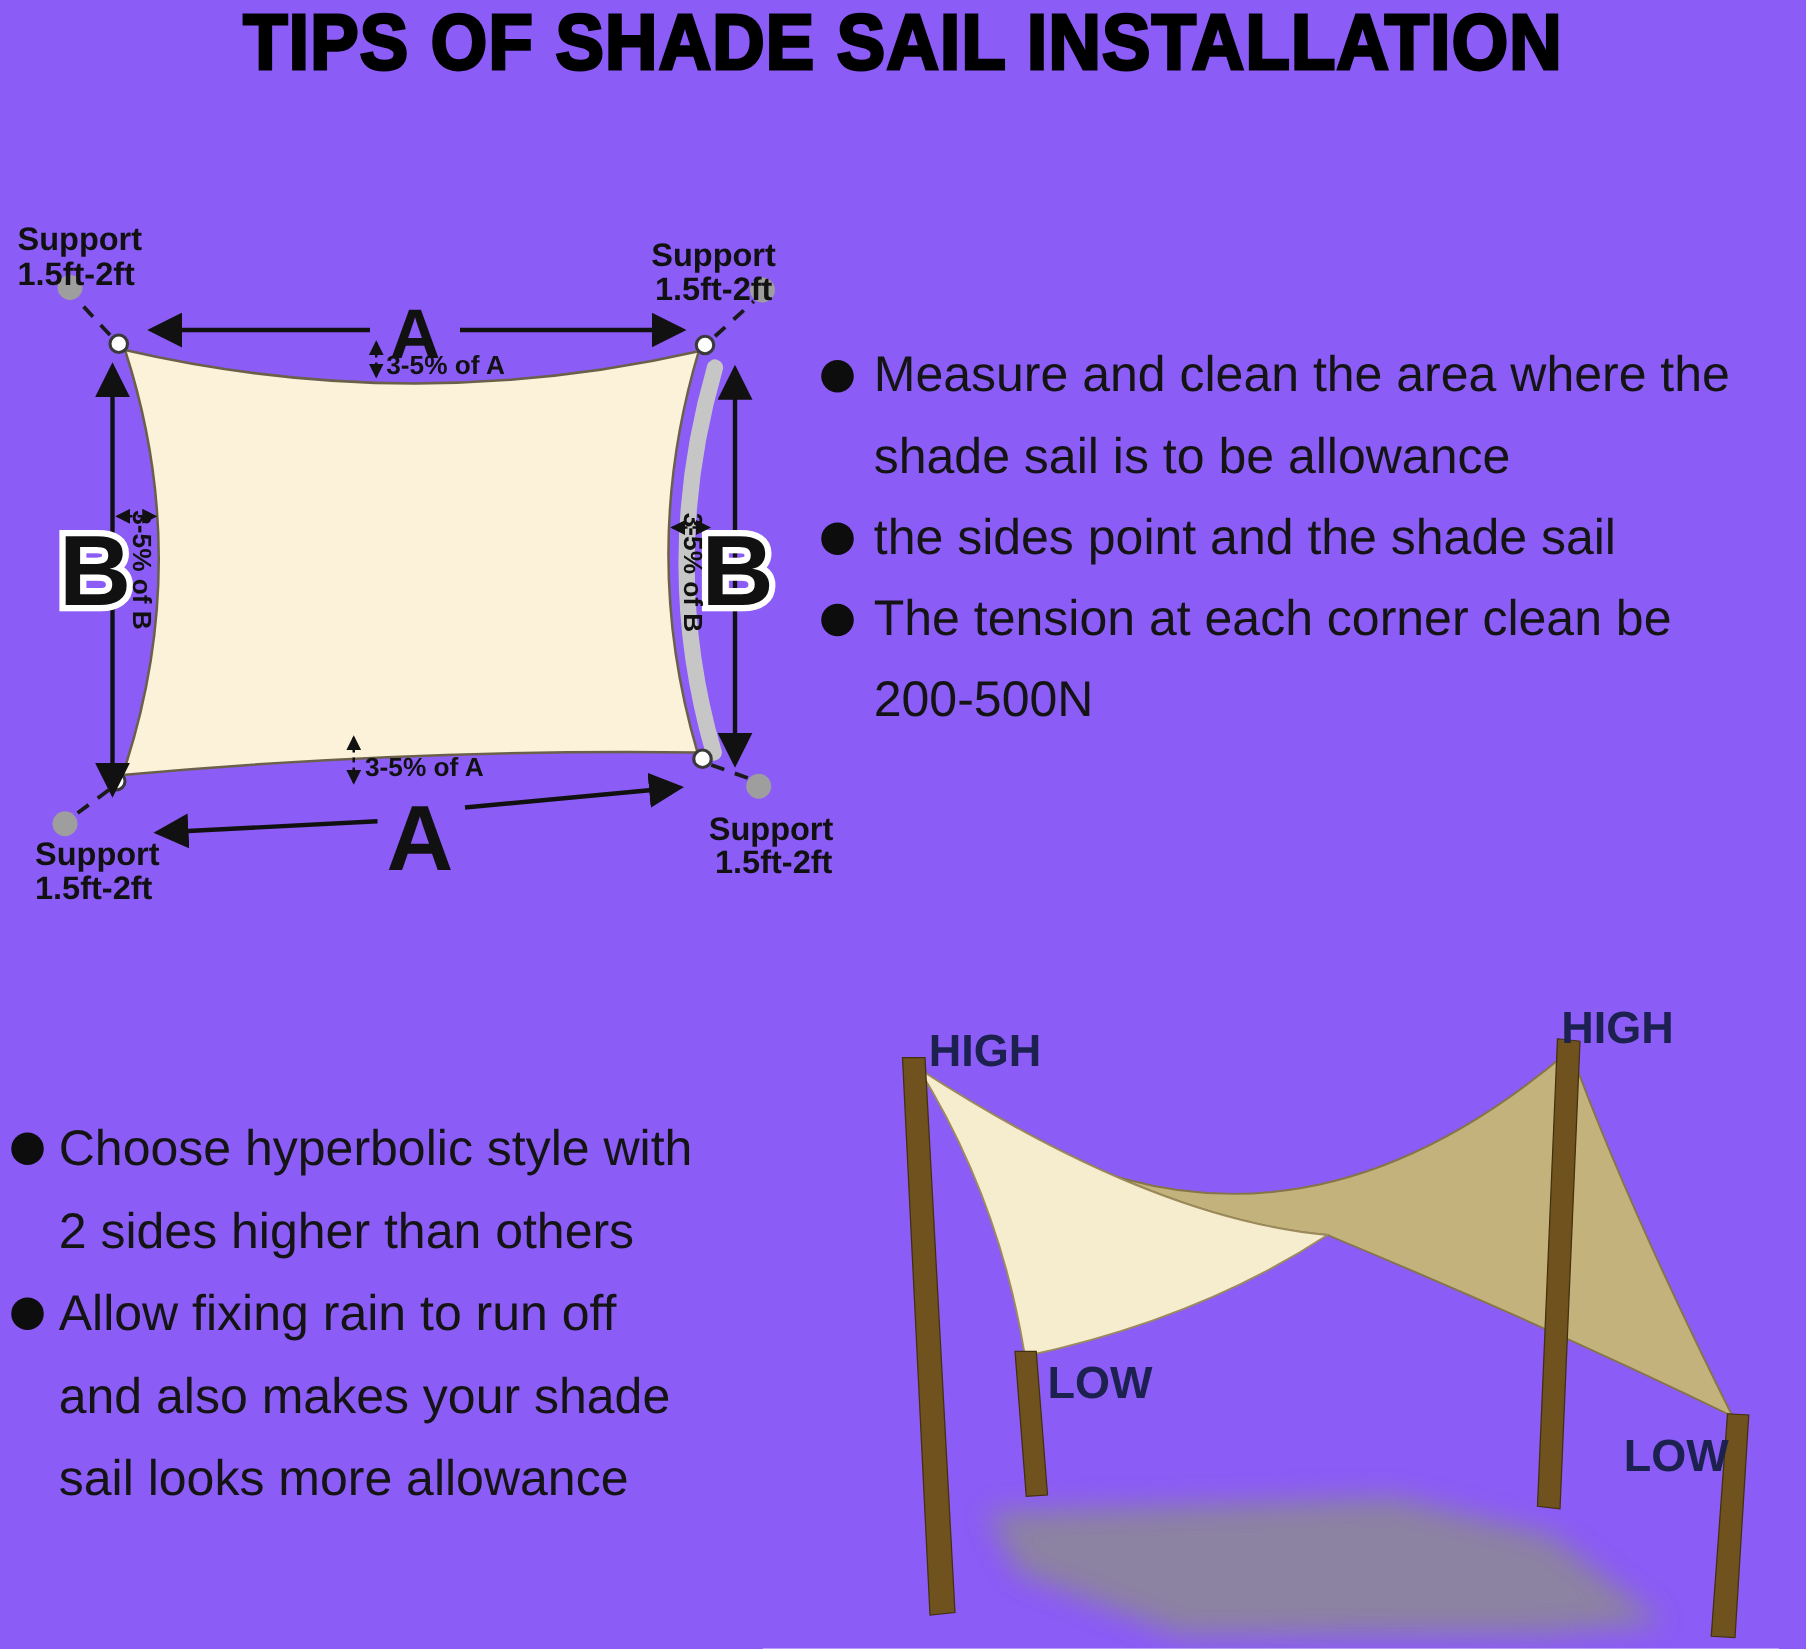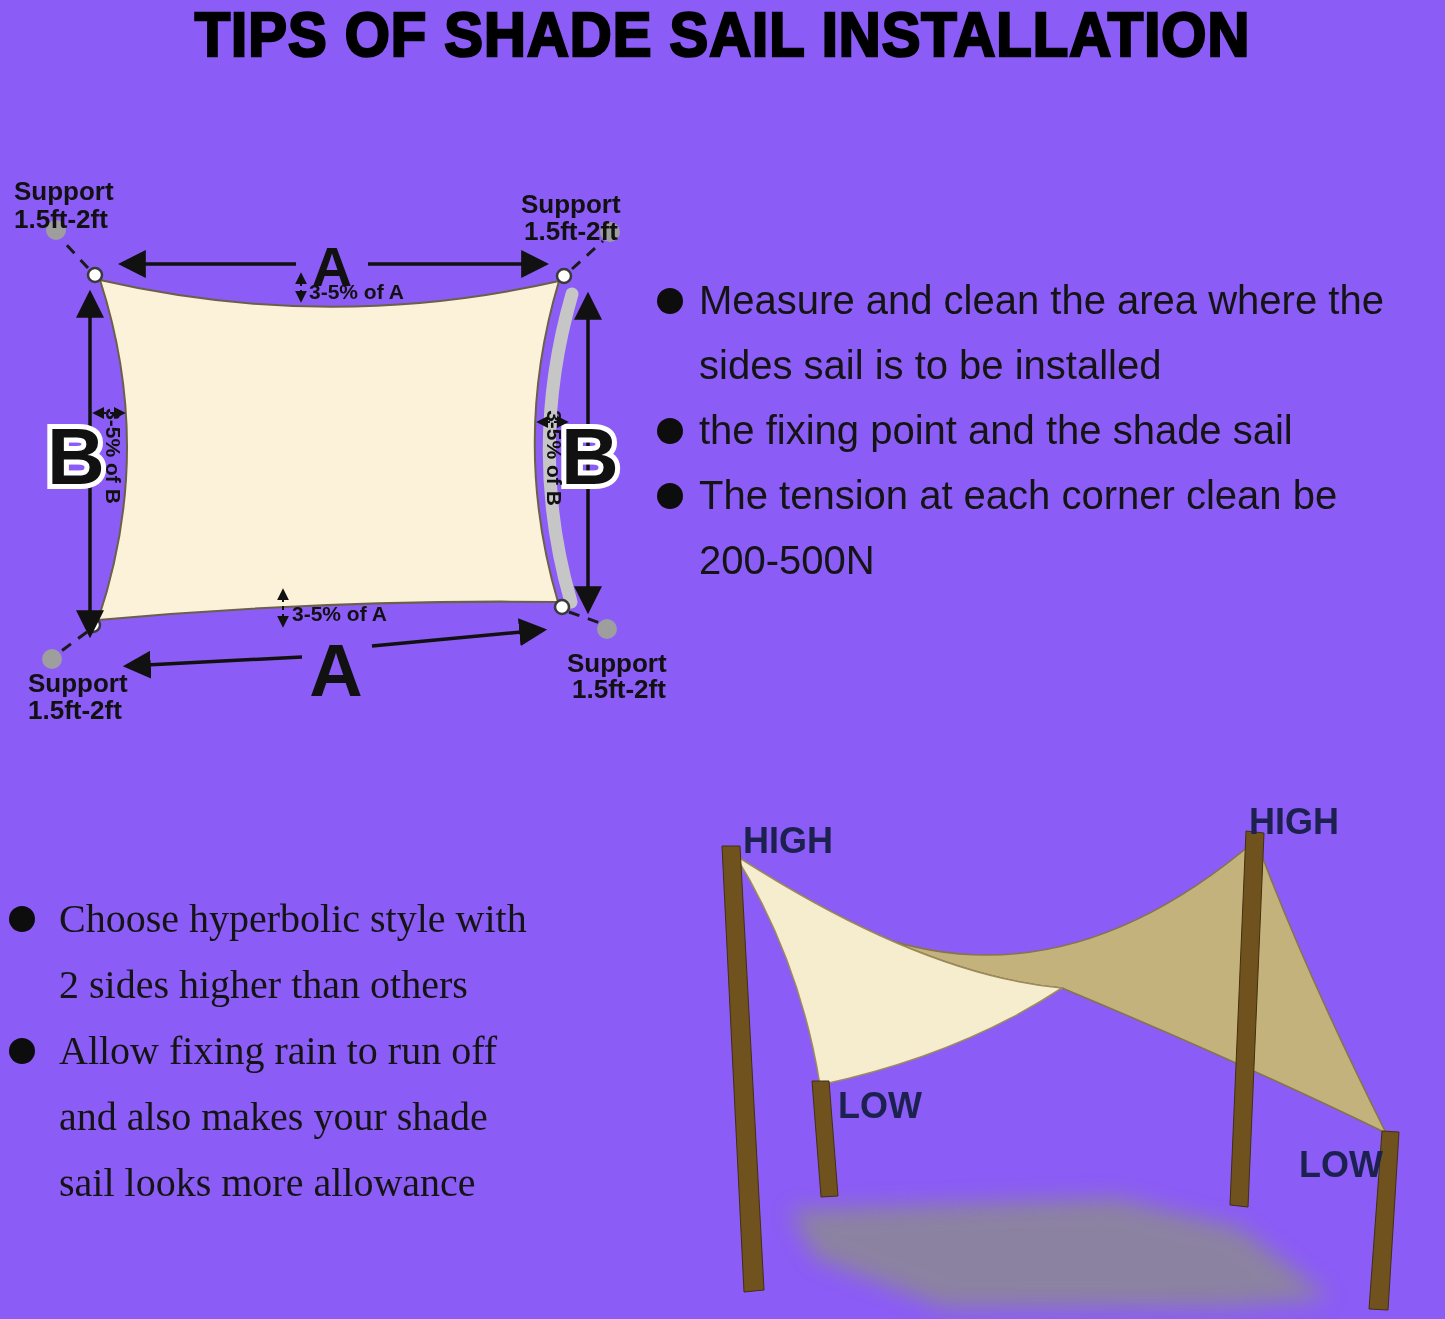--- a/index.html
+++ b/index.html
@@ -18,21 +18,21 @@
 
   .tips { position:absolute; color:#141414; font-size:40px; }
   .tips .tip { display:flex; align-items:flex-start; }
   .tips .dot { flex:0 0 auto; width:26px; height:26px; border-radius:50%; background:#0d0d0d; }
   .tips .lines { white-space:nowrap; }
   .tips-right { left:646px; top:268px; width:800px; line-height:65px; }
   .tips-right .dot { margin:20px 0 0 11px; }
   .tips-right .lines { margin-left:16px; }
   .tips-left { left:0; top:886px; width:645px; line-height:66px; }
   .tips-left .dot { margin:20px 0 0 9px; }
-  .tips-left .lines { margin-left:24px;font-family:Liberation Serif, serif; }
+  .tips-left .lines { margin-left:12px; }
 
   text { font-family:"Liberation Sans", sans-serif; fill:#111; }
   .lbl-big { font-weight:bold; }
   .lbl-sm  { font-weight:bold; font-size:26px; }
   .lbl-sag { font-weight:bold; font-size:21px; }
   .hl { font-weight:bold; font-size:36px; fill:#1d2150; }
 </style>
 </head>
 <body>
 
@@ -99,27 +99,27 @@
     <text class="lbl-big" font-size="80" text-anchor="middle" x="590" y="484" paint-order="stroke" stroke="#ffffff" stroke-width="10">B</text>
     <path d="M538,422 L567,422" stroke="#111" stroke-width="2" stroke-dasharray="4 4" marker-start="url(#mS)" marker-end="url(#mS)"></path>
     <text class="lbl-sag" text-anchor="middle" x="553" y="464" transform="rotate(90 553 458)">3-5% of B</text>
   </svg>
 
   <div class="tips tips-right">
     <div class="tip">
       <span class="dot"></span>
       <div class="lines">
         <div>Measure and clean the area where the</div>
-        <div>sides sail is to be installed</div>
+        <div>shade sail is to be allowance</div>
       </div>
     </div>
     <div class="tip">
       <span class="dot"></span>
       <div class="lines">
-        <div>the fixing point and the shade sail</div>
+        <div>the sides point and the shade sail</div>
       </div>
     </div>
     <div class="tip">
       <span class="dot"></span>
       <div class="lines">
         <div>The tension at each corner clean be</div>
         <div>200-500N</div>
       </div>
     </div>
   </div>

